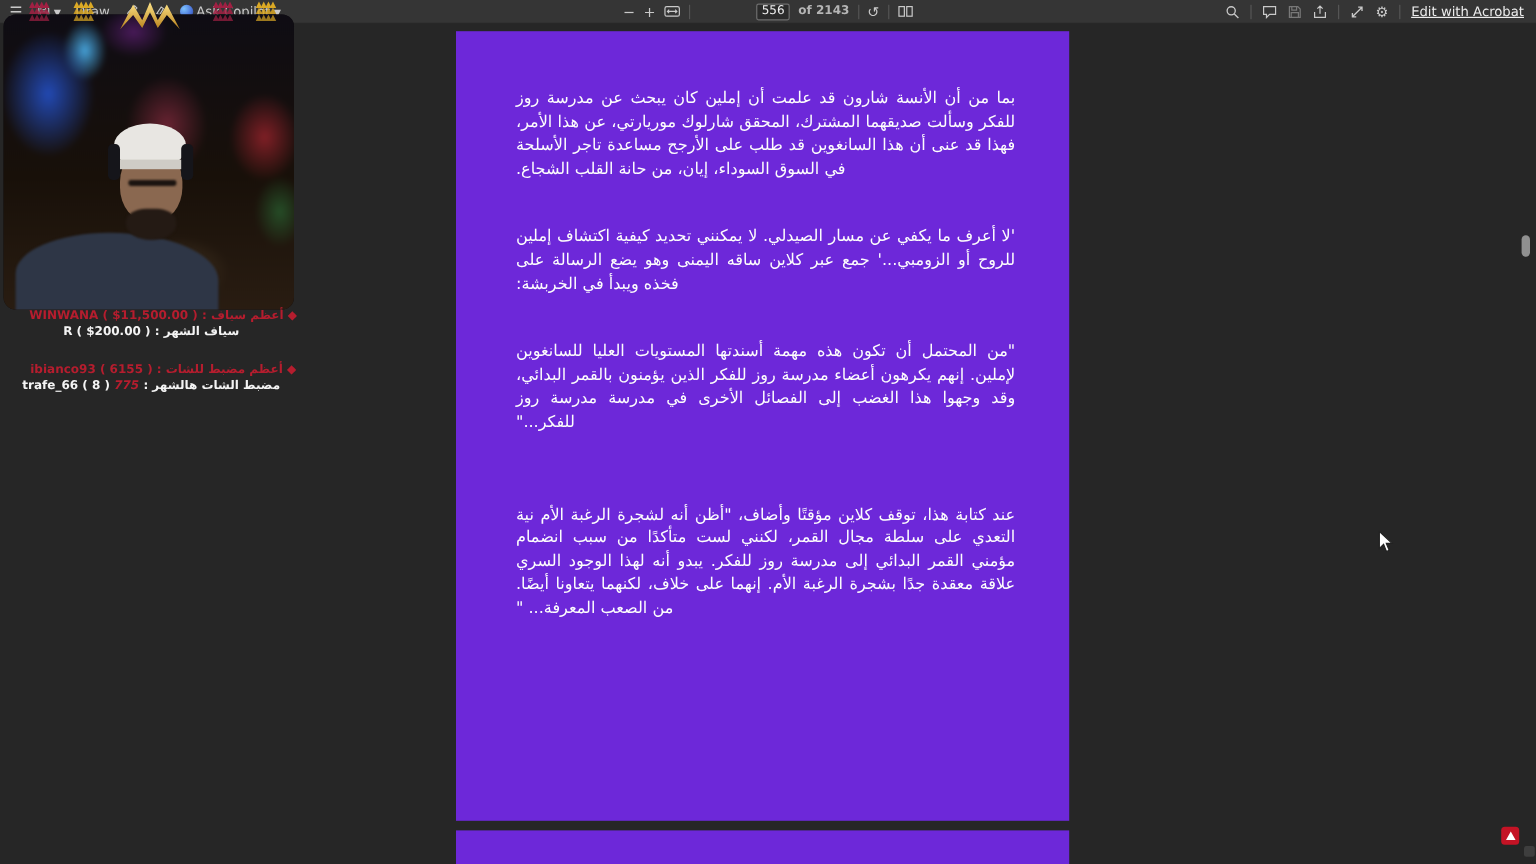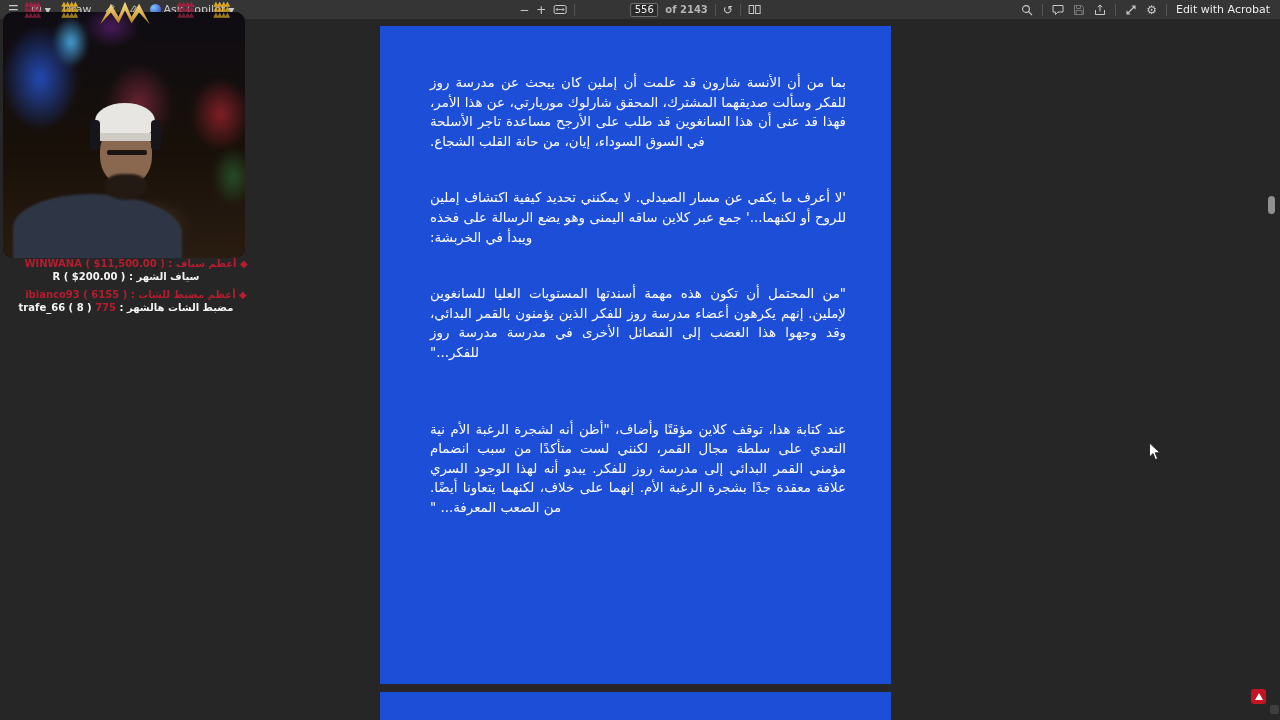--- a/index.html
+++ b/index.html
@@ -13,27 +13,27 @@
   .tb-left { display:flex; align-items:center; gap:12px; margin-left:8px; }
   .tb-center { position:absolute; left:50%; transform:translateX(-50%); display:flex; align-items:center; gap:7px; }
   .tb-right { margin-left:auto; margin-right:10px; display:flex; align-items:center; gap:9px; }
   .tb-btn { display:flex; align-items:center; gap:3px; cursor:default; color:#c9c9c9; }
   .glyph { font-size:12px; line-height:1; color:#c9c9c9; }
   .sep { width:1px; height:12px; background:#555; }
   .page-input { width:28px; height:14px; background:#2b2b2b; border:1px solid #6e6e6e; border-radius:2px;
                 color:#eee; font-size:10px; text-align:center; font-family:"DejaVu Sans",sans-serif;margin-left:48px; }
   .page-total { color:#b5b5b5; font-size:10px;font-weight:bold; }
   .dim { opacity:.45; }
-  .edit-label { color:#ececec; }
+  .edit-label { color:#ececec;text-decoration:underline; }
   svg.ic { display:block; }
   .copilot-dot { width:11px; height:11px; border-radius:50%;
                  background:radial-gradient(circle at 30% 30%, #7ec3ff, #4a73d8 60%, #2b3f8f); }
 
   
-  .page { position:absolute; left:380px; width:511px; background:#1d4ed8; z-index:1; }
+  .page { position:absolute; left:380px; width:511px; background:#6d28d9; z-index:1; }
   .page1 { top:26px; height:658px; }
   .page2 { top:692px; height:28px; }
   .doc-text { padding:47px 45px 0 50px; direction:rtl; color:#fdfdfd;
               font-size:13.4px; line-height:19.6px; text-align:justify;
               text-align-last:left; -moz-text-align-last:left; }
   .doc-text p { margin-bottom:37px; }
   .doc-text p.big-gap { margin-bottom:57px; }
 
   
   .cam-wrap { position:absolute; left:3px; top:0; width:242px; z-index:10; }
@@ -69,22 +69,22 @@
   .bunt.red { color:#a02043; } .bunt.gold { color:#dba925; }
   .bunt span:nth-child(2){ opacity:.85; } .bunt span:nth-child(3){ opacity:.7; }
   .crown { position:absolute; left:95px; top:0; z-index:12; }
 
   
   .stats { position:absolute; left:0; top:257px; width:252px; z-index:10; direction:rtl;
            text-align:center; font-weight:bold; font-size:10px; }
   .stat { line-height:13px; }
   .stat.red { color:#b51d2e;padding-left:20px; }
   .stat.white { color:#f4f4f4; }
-  .stat.gap { margin-top:5px; }
-  .stat .red-part { color:#b51d2e; }
+  .stat.gap { margin-top:19px; }
+  .stat .red-part { color:#b51d2e;font-style:italic; }
 
   
   .scroll-thumb { position:absolute; right:5px; top:196px; width:7px; height:18px;
                   background:#909090; border-radius:4px; z-index:6; }
   .cursor { position:absolute; left:1148px; top:442px; z-index:50; }
   .acrobat-badge { position:absolute; left:1251px; top:689px; width:15px; height:15px;
                    background:#c41325; border-radius:3px; display:flex; align-items:center;
                    justify-content:center; z-index:6; }
   .acrobat-glyph { width:0; height:0; border-left:4px solid transparent;
                    border-right:4px solid transparent; border-bottom:7px solid #fff; }
@@ -159,21 +159,21 @@
       </svg>
     <span class="glyph tb-btn">⚙</span>
     <span class="sep"></span>
     <span class="tb-btn edit-label">Edit with Acrobat</span>
   </div>
 </div>
 
 <div class="page page1">
   <div class="doc-text">
     <p>بما من أن الأنسة شارون قد علمت أن إملين كان يبحث عن مدرسة روز للفكر وسألت صديقهما المشترك، المحقق شارلوك موريارتي، عن هذا الأمر، فهذا قد عنى أن هذا السانغوين قد طلب على الأرجح مساعدة تاجر الأسلحة في السوق السوداء، إيان، من حانة القلب الشجاع.</p>
-    <p>'لا أعرف ما يكفي عن مسار الصيدلي. لا يمكنني تحديد كيفية اكتشاف إملين للروح أو لكنهما...' جمع عبر كلاين ساقه اليمنى وهو يضع الرسالة على فخذه ويبدأ في الخربشة:</p>
+    <p>'لا أعرف ما يكفي عن مسار الصيدلي. لا يمكنني تحديد كيفية اكتشاف إملين للروح أو الزومبي...' جمع عبر كلاين ساقه اليمنى وهو يضع الرسالة على فخذه ويبدأ في الخربشة:</p>
     <p class="big-gap">"من المحتمل أن تكون هذه مهمة أسندتها المستويات العليا للسانغوين لإملين. إنهم يكرهون أعضاء مدرسة روز للفكر الذين يؤمنون بالقمر البدائي، وقد وجهوا هذا الغضب إلى الفصائل الأخرى في مدرسة مدرسة روز للفكر..."</p>
     <p>عند كتابة هذا، توقف كلاين مؤقتًا وأضاف، "أظن أنه لشجرة الرغبة الأم نية التعدي على سلطة مجال القمر، لكنني لست متأكدًا من سبب انضمام مؤمني القمر البدائي إلى مدرسة روز للفكر. يبدو أنه لهذا الوجود السري علاقة معقدة جدًا بشجرة الرغبة الأم. إنهما على خلاف، لكنهما يتعاونا أيضًا. من الصعب المعرفة... "</p>
   </div>
 </div>
 <div class="page page2"></div>
 
 <div class="cam-wrap">
   <div class="cam">
     <div class="cam-bg"></div>
     <div class="person-body"></div>

